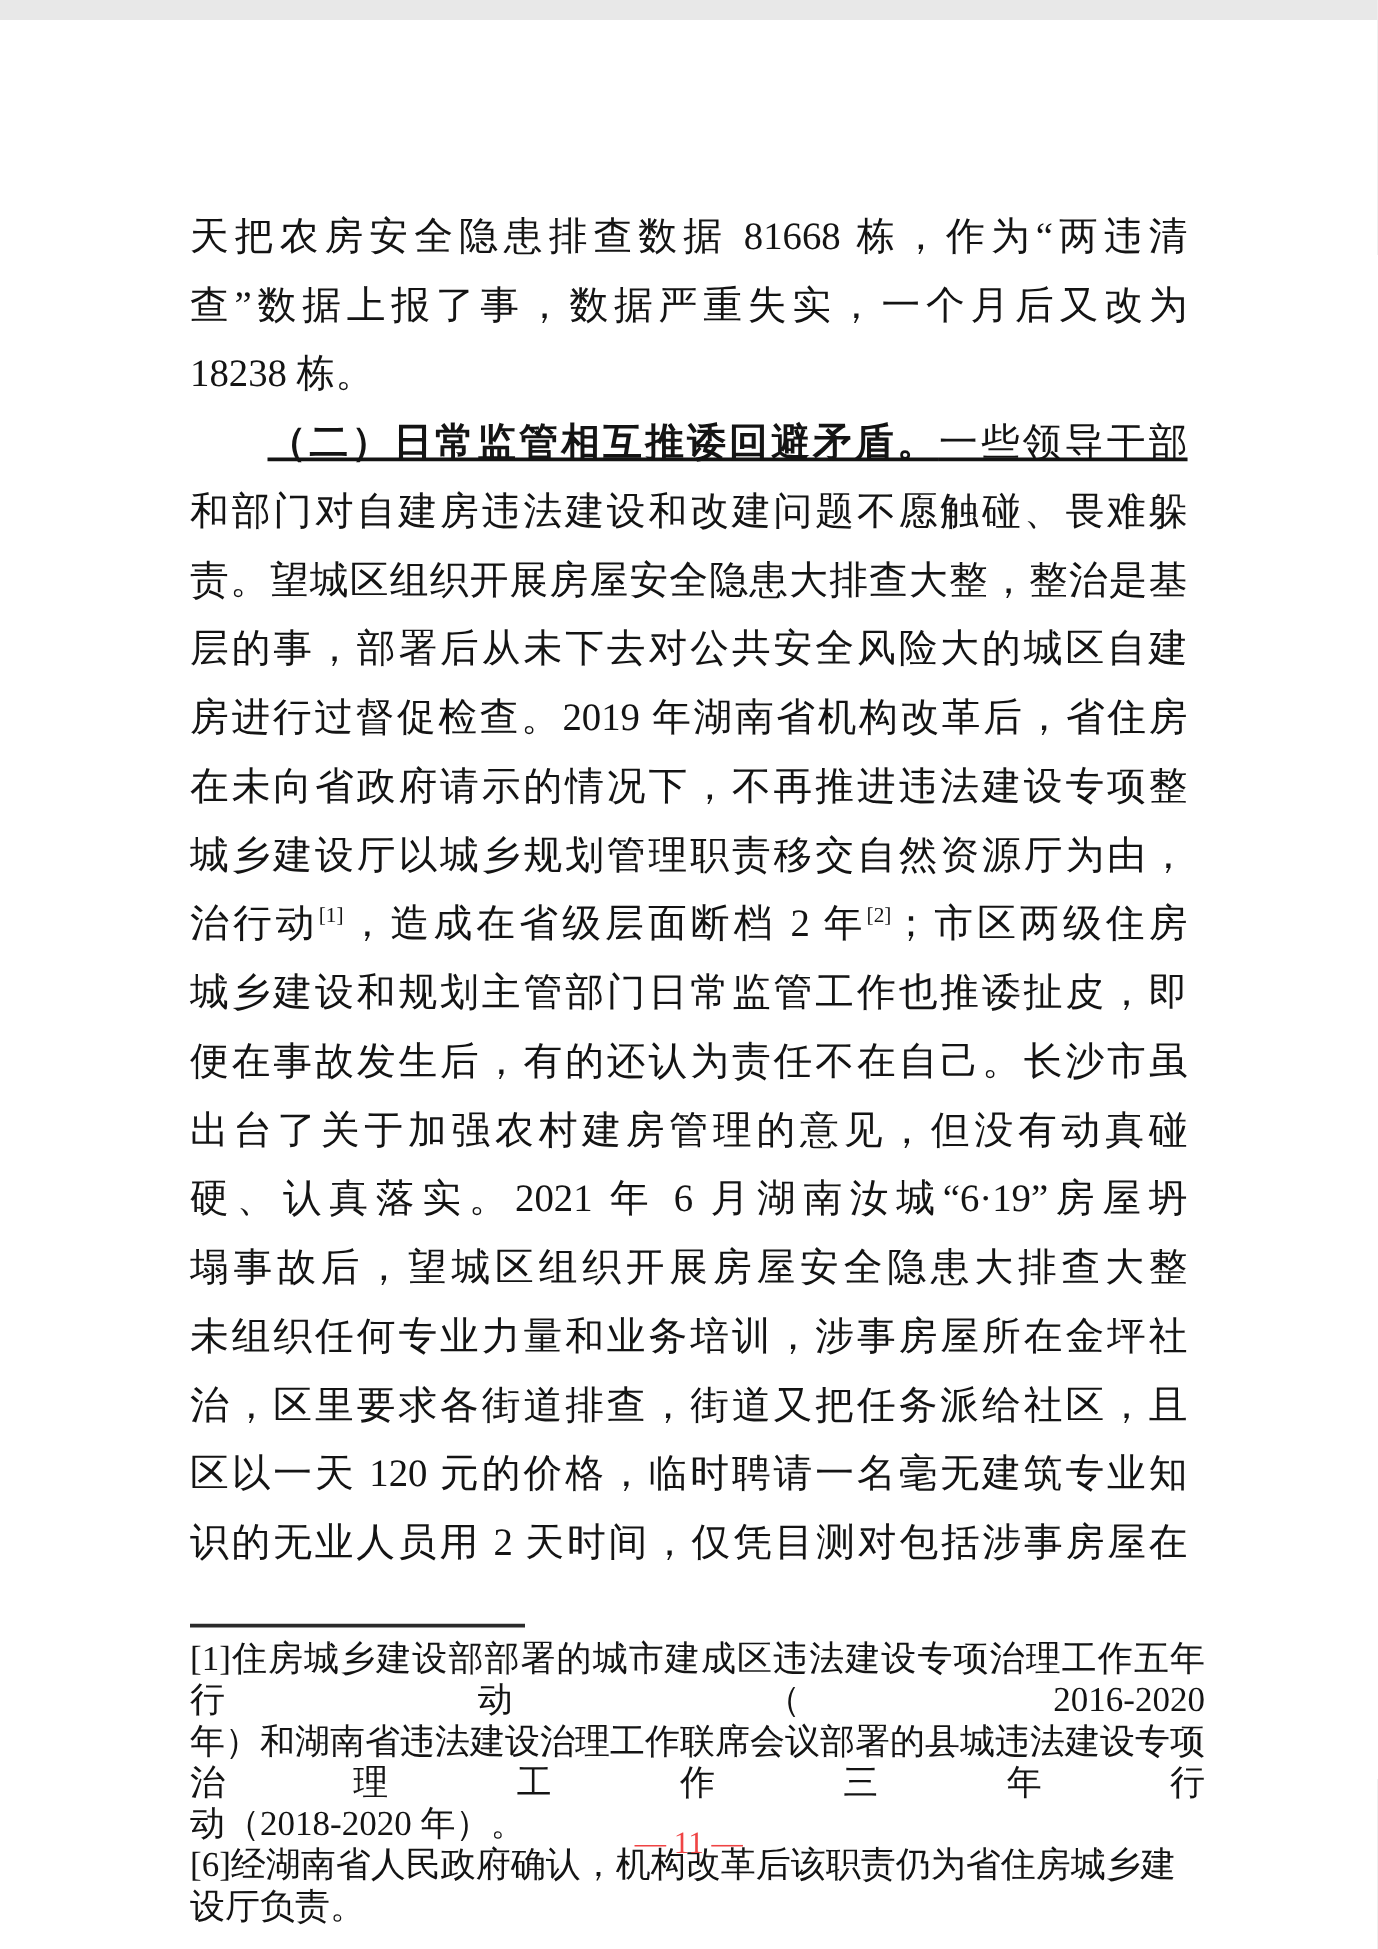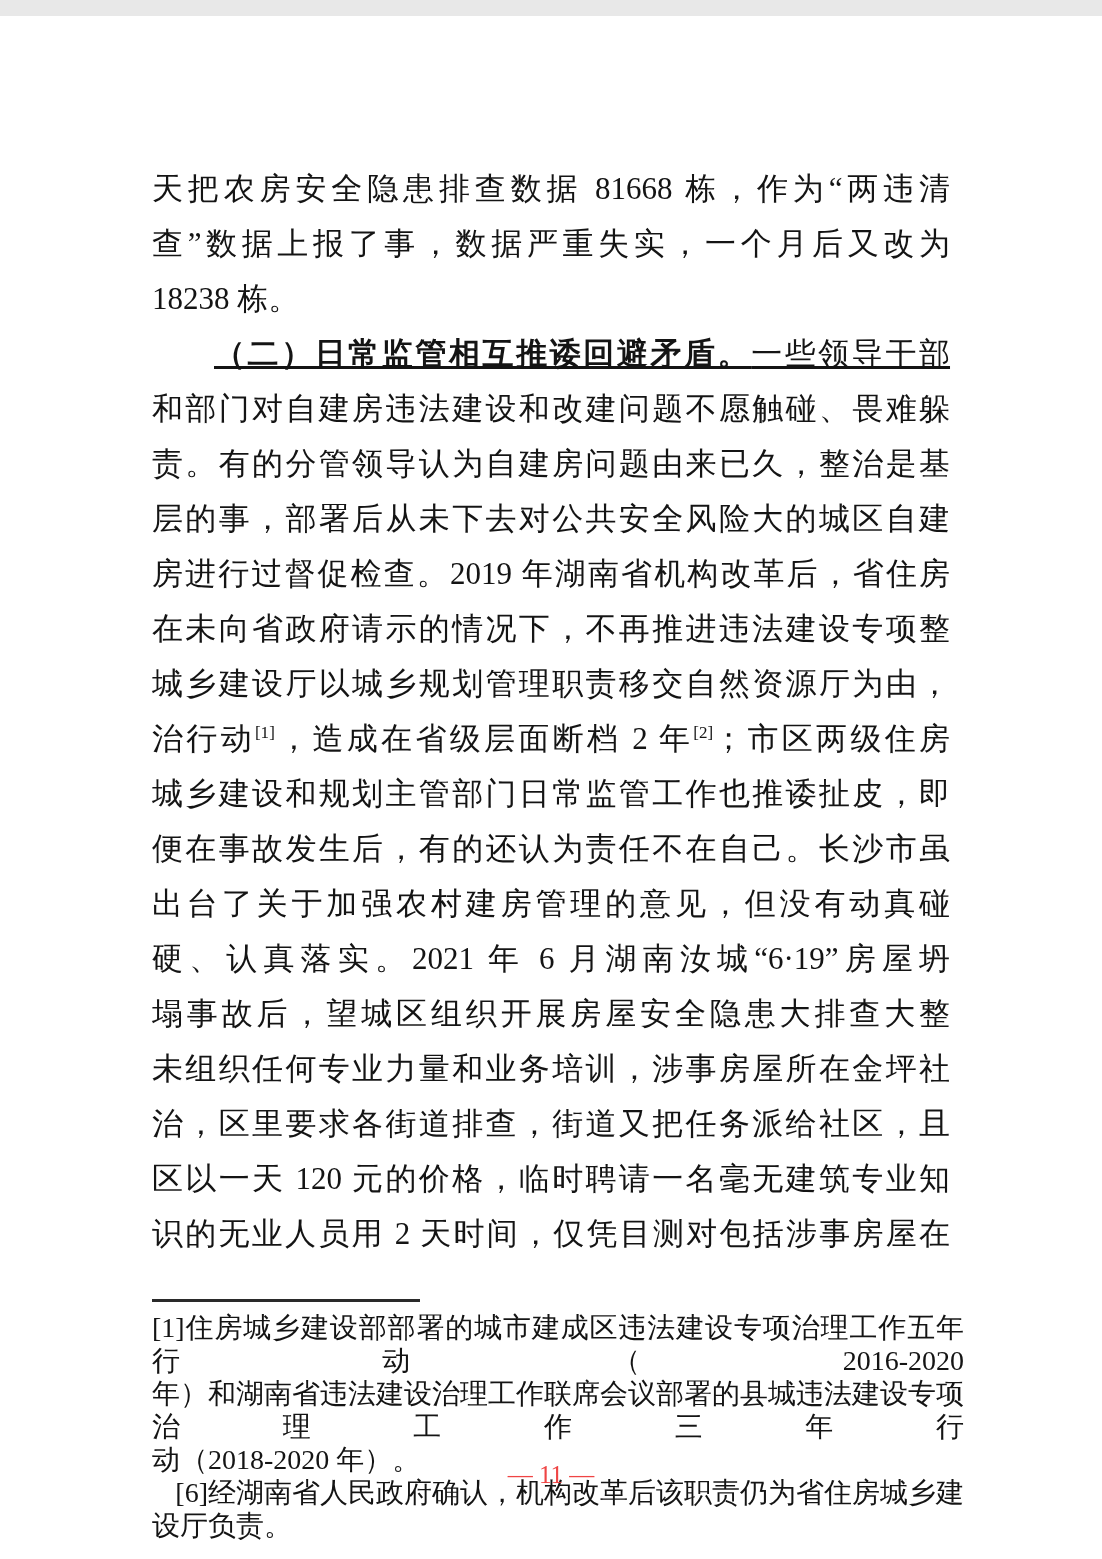--- a/index.html
+++ b/index.html
@@ -25,21 +25,21 @@
     font-size: 31px;
     line-height: 55px;
   }
   .line {
     text-align: justify;
     text-align-last: justify;
     text-justify: inter-character;
     white-space: normal;
   }
   .line.left {
-    text-align: right;
+    text-align: left;
     text-align-last: left;
   }
   .line.indent {
     text-indent: 2em;
     text-decoration: underline;
   }
   .bold {
     font-weight: 700;
   }
   sup {
@@ -79,21 +79,21 @@
 <body>
 
 <div class="page">
 
   <div class="body-text">
       <div class="line"><span>天把农房安全隐患排查数据 81668 栋，作为“两违清</span></div>
       <div class="line"><span>查”数据上报了事，数据严重失实，一个月后又改为</span></div>
       <div class="line left"><span>18238 栋。</span></div>
       <div class="line indent"><span class="bold">（二）日常监管相互推诿回避矛盾。</span><span>一些领导干部</span></div>
       <div class="line"><span>和部门对自建房违法建设和改建问题不愿触碰、畏难躲</span></div>
-      <div class="line"><span>责。有的分管领导认为自建房问题由来已久，整治是基</span></div>
+      <div class="line"><span>责。望城区组织开展房屋安全隐患大排查大整，整治是基</span></div>
       <div class="line"><span>层的事，部署后从未下去对公共安全风险大的城区自建</span></div>
       <div class="line"><span>房进行过督促检查。2019 年湖南省机构改革后，省住房</span></div>
       <div class="line"><span>在未向省政府请示的情况下，不再推进违法建设专项整</span></div>
       <div class="line"><span>城乡建设厅以城乡规划管理职责移交自然资源厅为由，</span></div>
       <div class="line"><span>治行动</span><sup>[1]</sup><span>，造成在省级层面断档 2 年</span><sup>[2]</sup><span>；市区两级住房</span></div>
       <div class="line"><span>城乡建设和规划主管部门日常监管工作也推诿扯皮，即</span></div>
       <div class="line"><span>便在事故发生后，有的还认为责任不在自己。长沙市虽</span></div>
       <div class="line"><span>出台了关于加强农村建房管理的意见，但没有动真碰</span></div>
       <div class="line"><span>硬、认真落实。2021 年 6 月湖南汝城“6·19”房屋坍</span></div>
       <div class="line"><span>塌事故后，望城区组织开展房屋安全隐患大排查大整</span></div>

